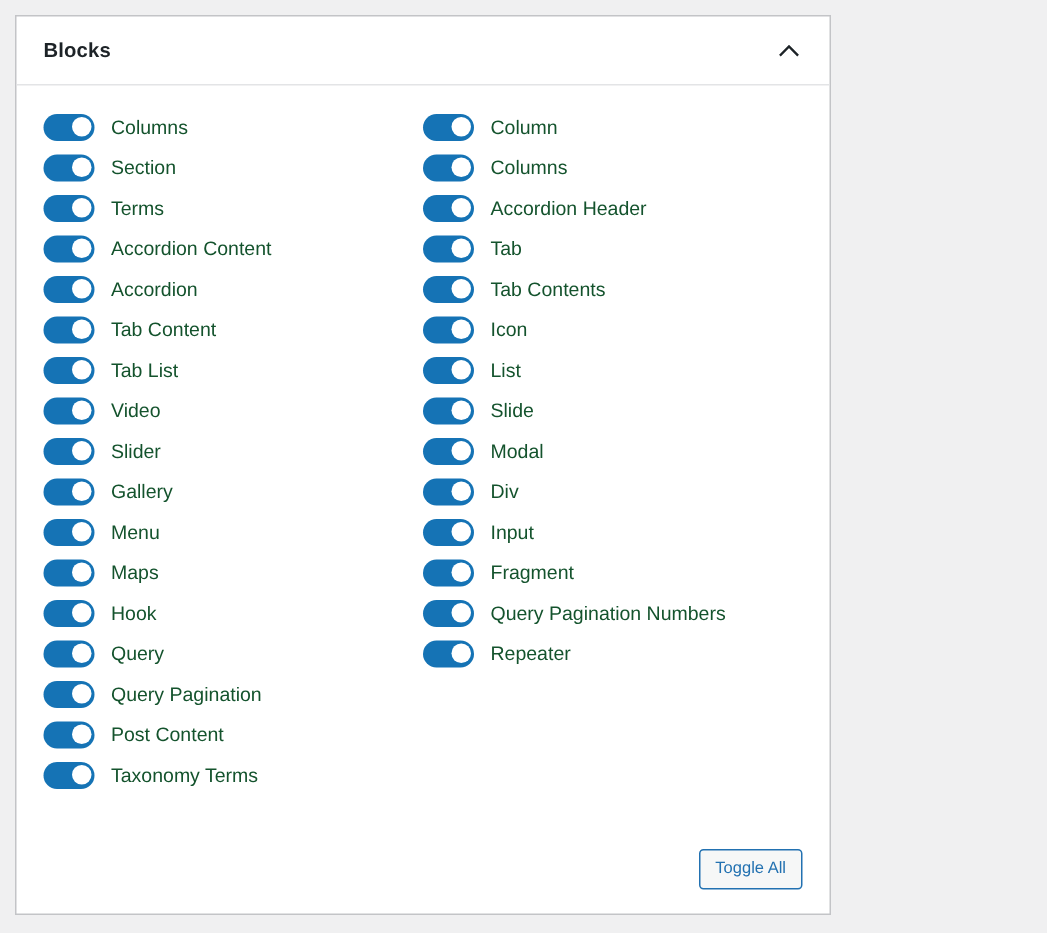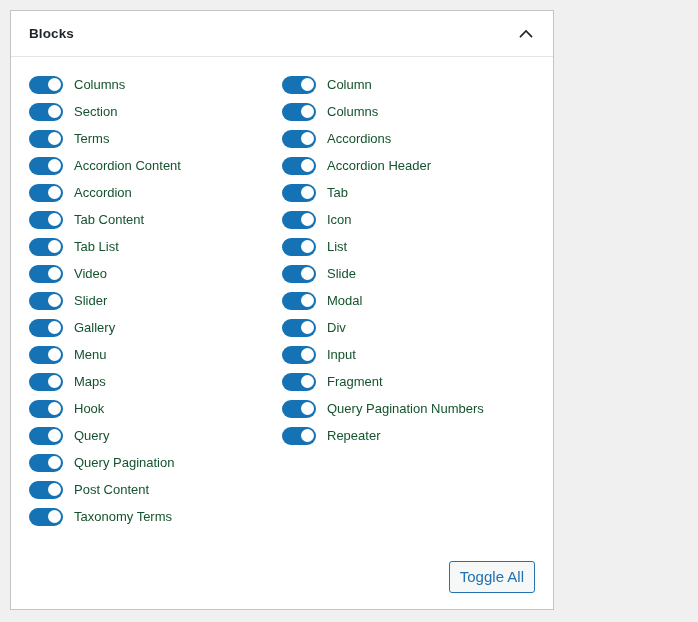--- a/index.html
+++ b/index.html
@@ -106,21 +106,21 @@
     display: flex;
     justify-content: flex-end;
     padding: 0 18px 16px 18px;
   }
   .btn-secondary {
     box-sizing: border-box;
     background: #f6f7f7;
     border: 1px solid #2271b1;
     color: #2271b1;
     border-radius: 3px;
-    font-size: 15px;
+    font-size: 11px;
     font-family: "Liberation Sans", sans-serif;
     padding: 5px 10px 6px 10px;
     line-height: 1.3;
     cursor: pointer;
   }
 </style>
 </head>
 <body>
 
 <div class="page">
@@ -253,33 +253,33 @@
           <div class="toggle-row">
             <span class="switch on">
                 <span class="knob"></span>
               </span>
             <span class="toggle-label">Columns</span>
           </div>
           <div class="toggle-row">
             <span class="switch on">
                 <span class="knob"></span>
               </span>
-            <span class="toggle-label">Accordions</span>
-          </div>
-          <div class="toggle-row">
-            <span class="switch on">
-                <span class="knob"></span>
-              </span>
             <span class="toggle-label">Accordion Header</span>
           </div>
           <div class="toggle-row">
             <span class="switch on">
                 <span class="knob"></span>
               </span>
             <span class="toggle-label">Tab</span>
+          </div>
+          <div class="toggle-row">
+            <span class="switch on">
+                <span class="knob"></span>
+              </span>
+            <span class="toggle-label">Tab Contents</span>
           </div>
           <div class="toggle-row">
             <span class="switch on">
                 <span class="knob"></span>
               </span>
             <span class="toggle-label">Icon</span>
           </div>
           <div class="toggle-row">
             <span class="switch on">
                 <span class="knob"></span>

